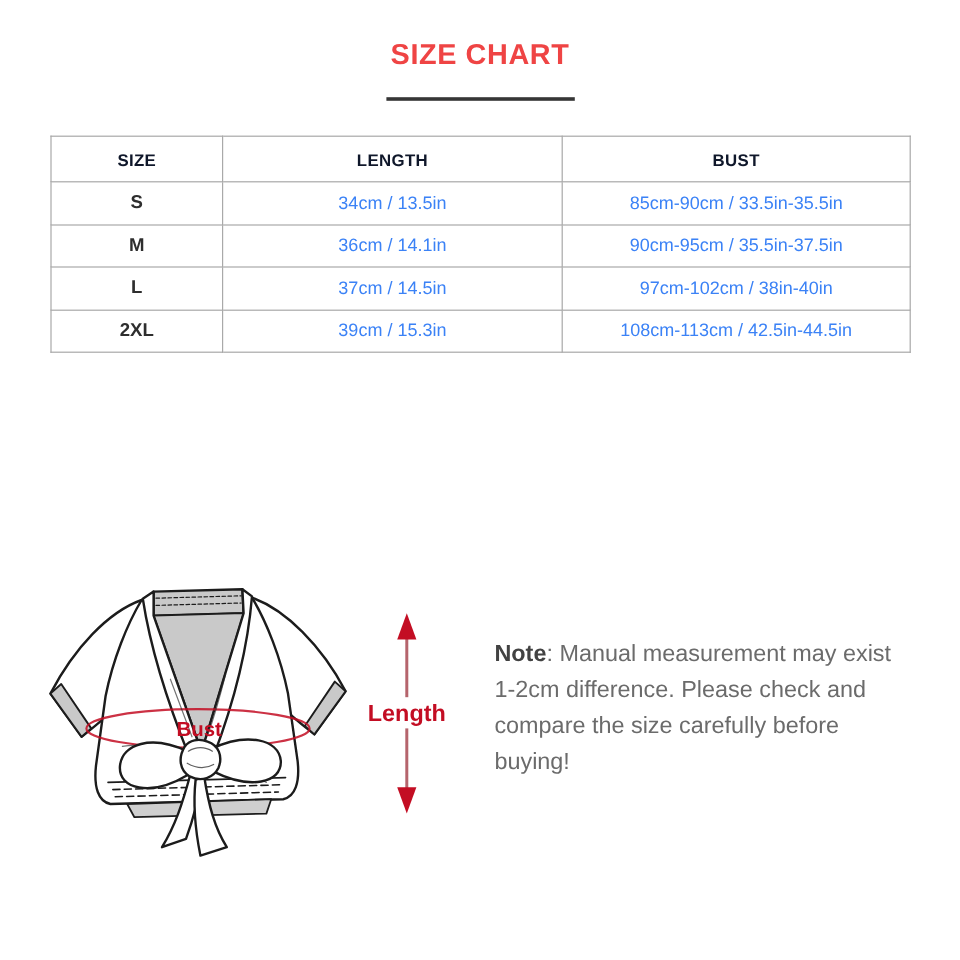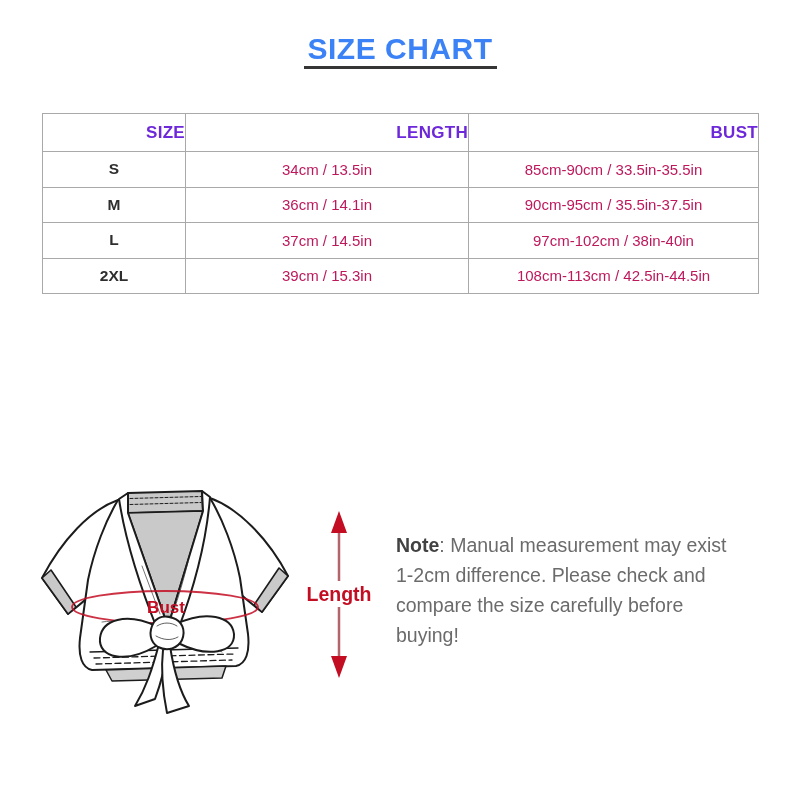--- a/index.html
+++ b/index.html
@@ -1,38 +1,38 @@
 <!DOCTYPE html>
 <html><head>
 <meta charset="utf-8">
 <style>
   * { margin:0; padding:0; box-sizing:border-box; }
   html,body { width:800px; height:800px; background:#ffffff;
     font-family:"Liberation Sans","DejaVu Sans",sans-serif; }
   .page { position:relative; width:800px; height:800px; background:#fff; overflow:hidden; }
 
   .title-wrap { position:absolute; top:32px; left:0; width:800px; text-align:center; }
-  .title { display:inline-block; font-size:30px; font-weight:bold; color:#3b82f6;
-    letter-spacing:.5px; border-bottom:3px solid #363636; padding:0 4px 0 4px; }
+  .title { display:inline-block; font-size:24px; font-weight:bold; color:#ef4444;
+    letter-spacing:.5px; border-bottom:3px solid #363636; padding:0 4px 21px 4px; }
 
   table.size-chart { position:absolute; left:42px; top:113px; width:716px;
     border-collapse:collapse; table-layout:fixed; }
   table.size-chart col.c-size { width:143px; }
   table.size-chart col.c-length { width:283px; }
   table.size-chart col.c-bust { width:290px; }
   table.size-chart th, table.size-chart td {
     border:1px solid #a9a9a9; text-align:center; vertical-align:middle; background:#fff; }
-  table.size-chart th { height:38px; font-size:17px; font-weight:bold; color:#6d28d9; letter-spacing:.3px;text-align:right; }
-  table.size-chart td { height:35.5px; font-size:15px; color:#be185d; }
+  table.size-chart th { height:38px; font-size:14px; font-weight:bold; color:#0f172a; letter-spacing:.3px; }
+  table.size-chart td { height:35.5px; font-size:15px; color:#3b82f6; }
   table.size-chart td.size-cell { font-weight:bold; font-size:15.5px; color:#2e2e2e; }
 
   .figure { position:absolute; left:18px; top:478px; width:366px; height:250px; }
   .figure svg { display:block; width:100%; height:100%; }
 
-  .note { position:absolute; left:396px; top:530px; width:345px;
+  .note { position:absolute; left:412px; top:530px; width:345px;
     font-size:19.5px; line-height:30px; color:#6b6b6b; }
   .note .note-label { font-weight:bold; color:#424242; }
 </style>
 </head>
 <body>
 
 <div class="page">
 
   <div class="title-wrap">
     <h1 class="title">SIZE CHART</h1>

